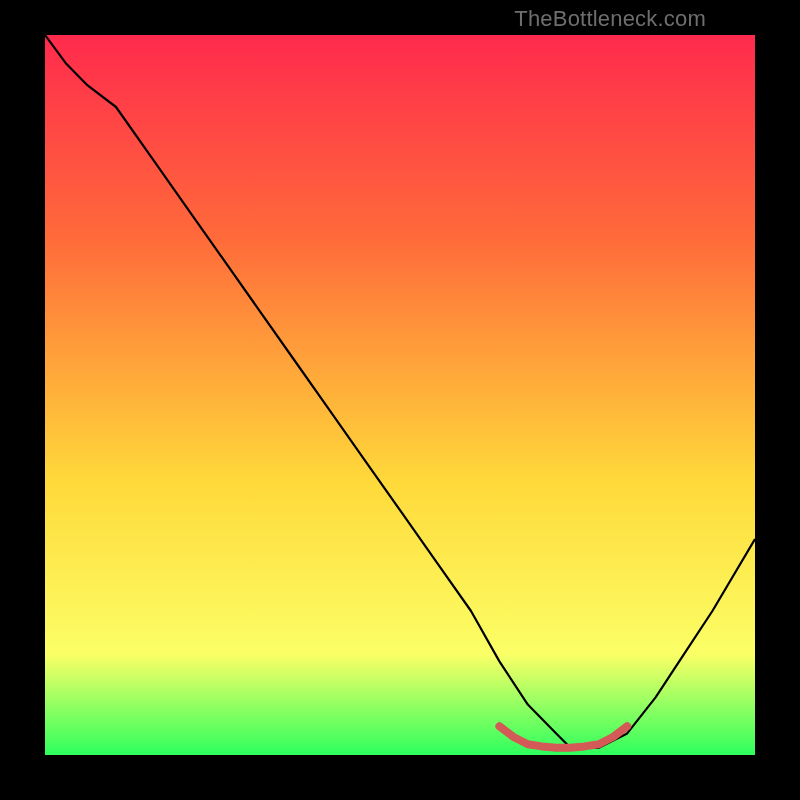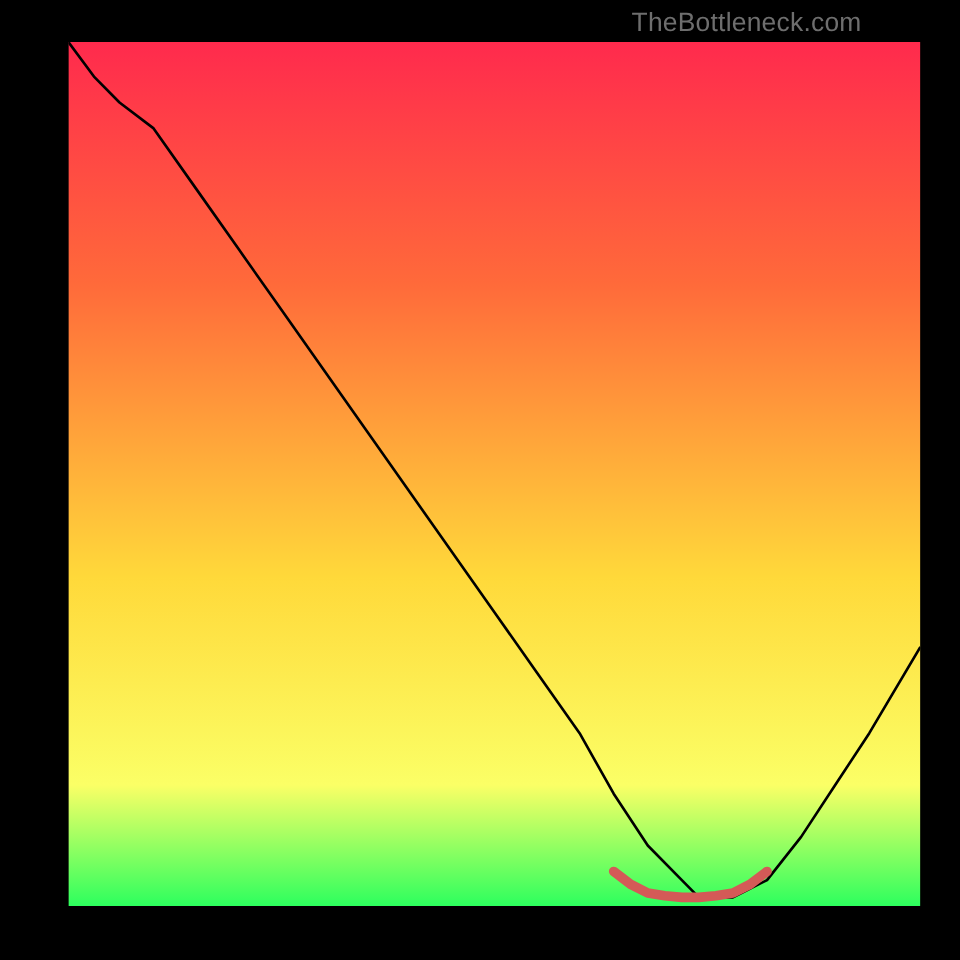--- a/index.html
+++ b/index.html
@@ -6,21 +6,21 @@
     margin: 0;
     padding: 0;
     width: 800px;
     height: 800px;
     background: #000;
     overflow: hidden;
     font-family: Arial, Helvetica, sans-serif;
   }
   .frame {
     position: absolute;
-    left: 12px;
+    left: 0;
     top: 0;
     width: 720px;
     height: 800px;
     background: #000;
   }
   .watermark {
     position: absolute;
     top: 6px;
     right: 14px;
     color: #6e6e6e;

